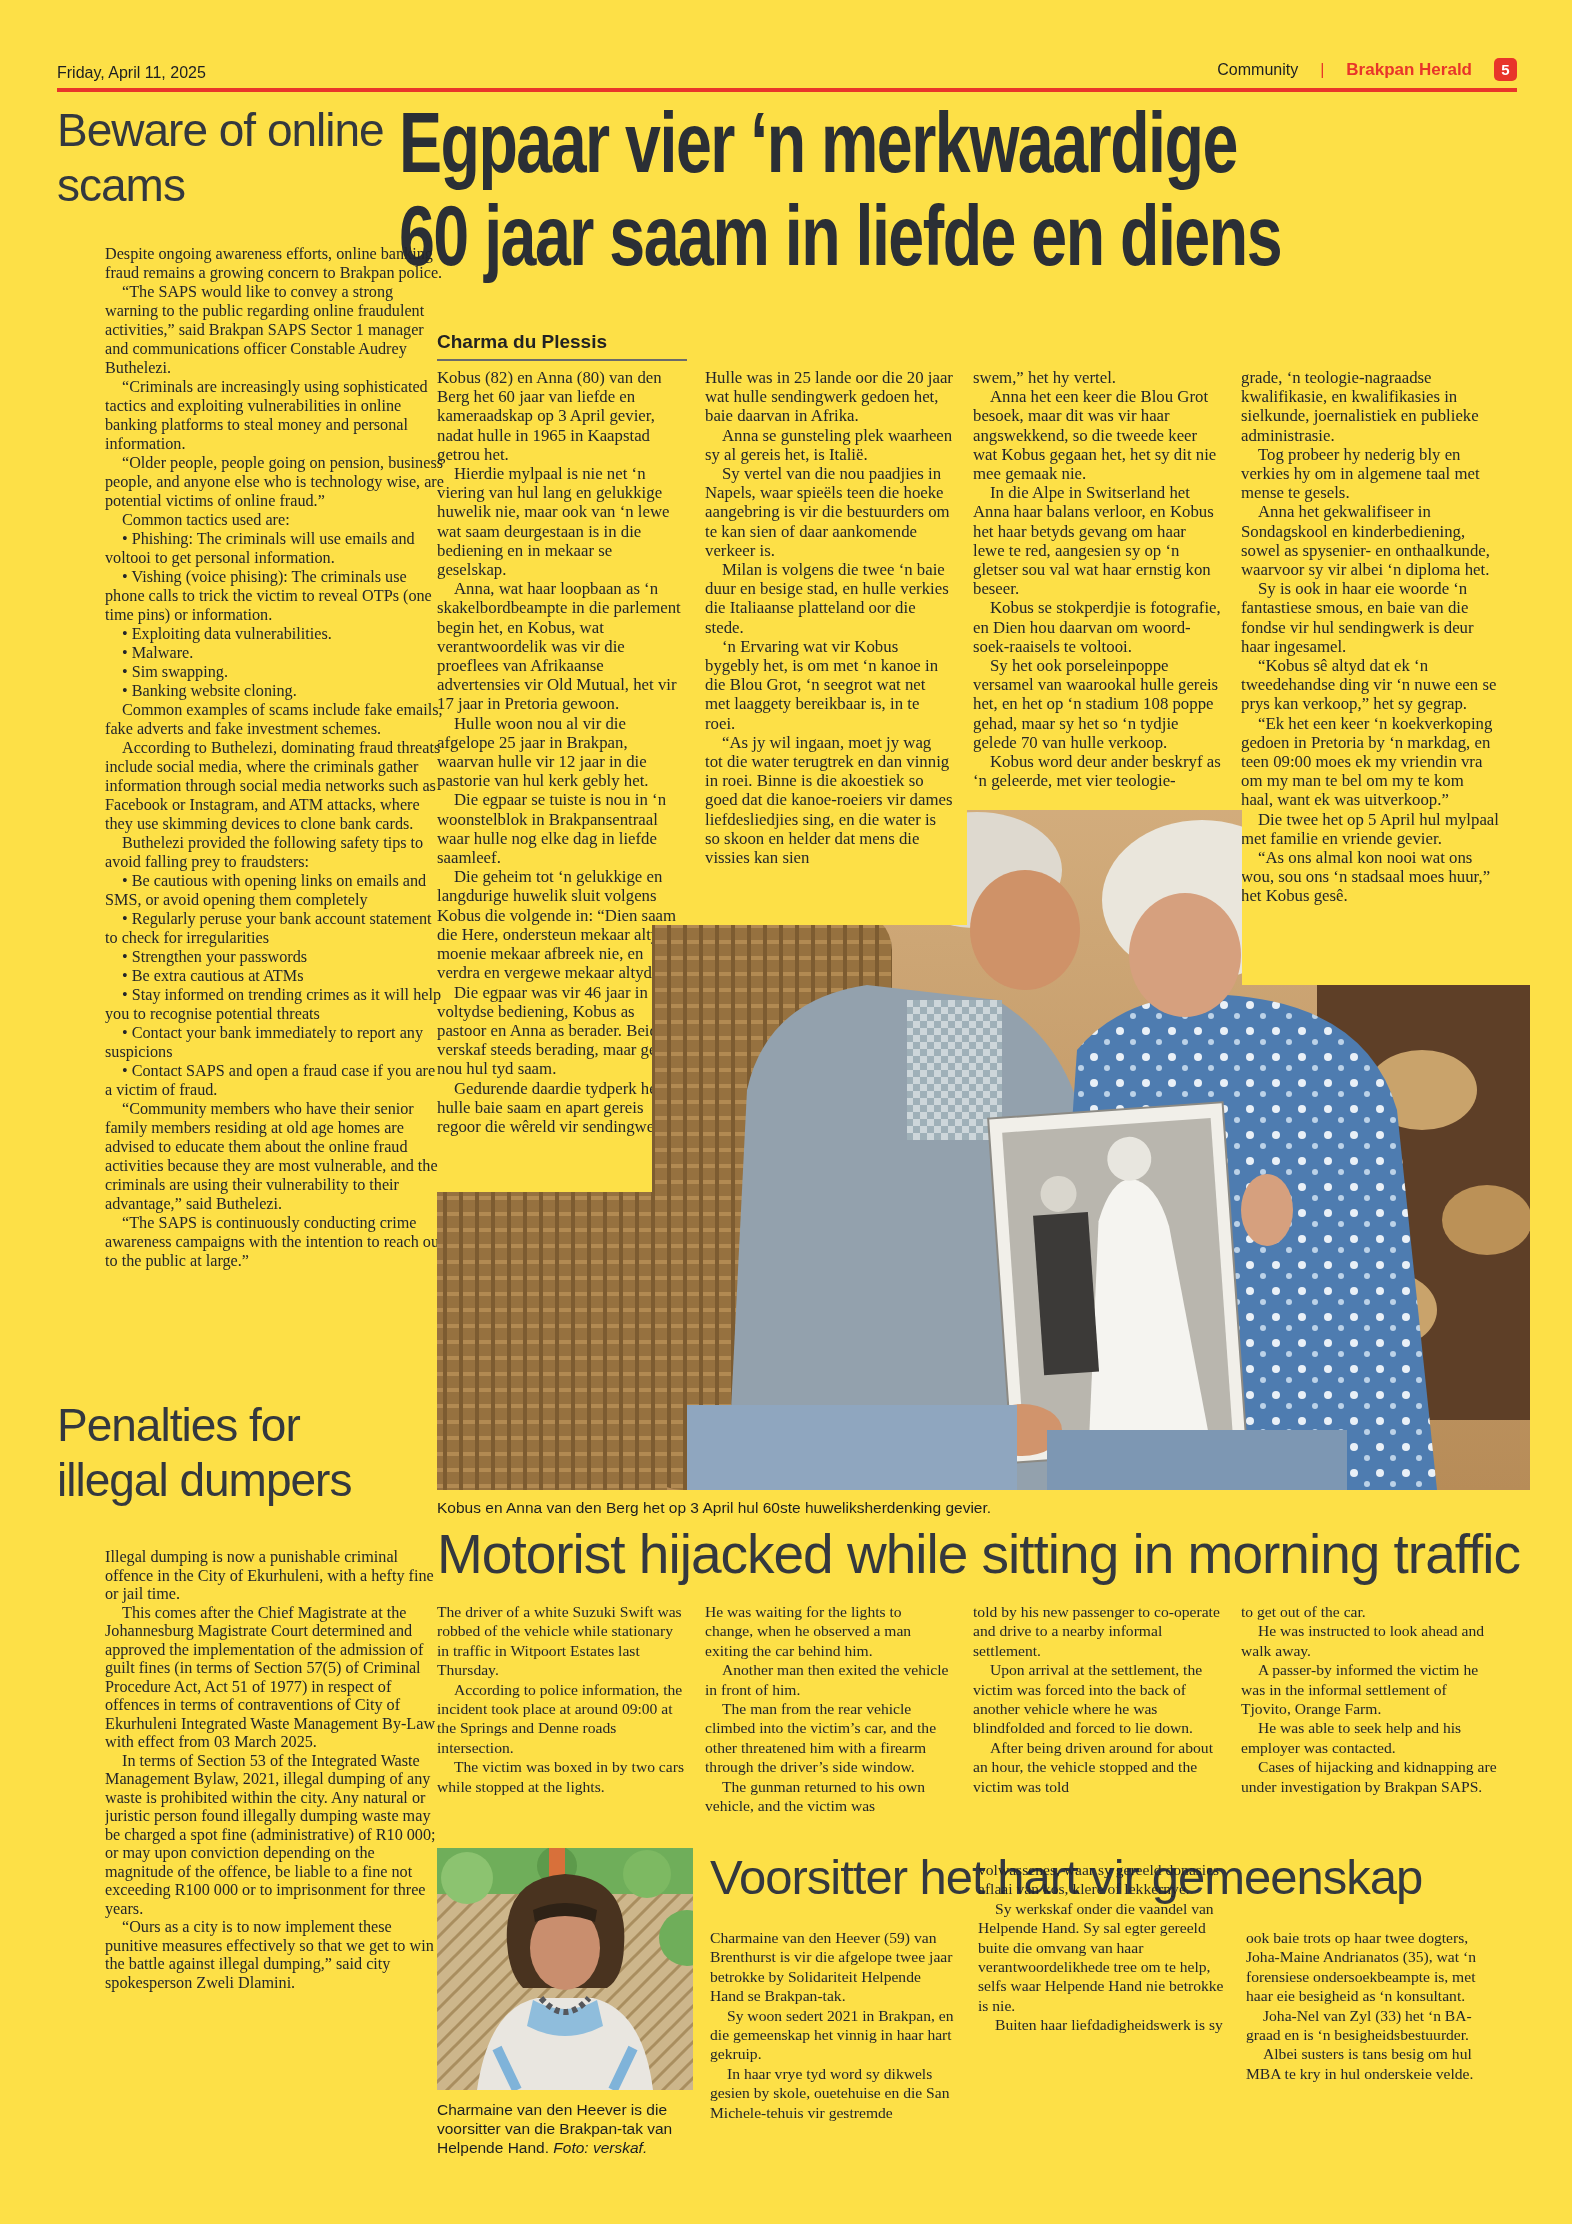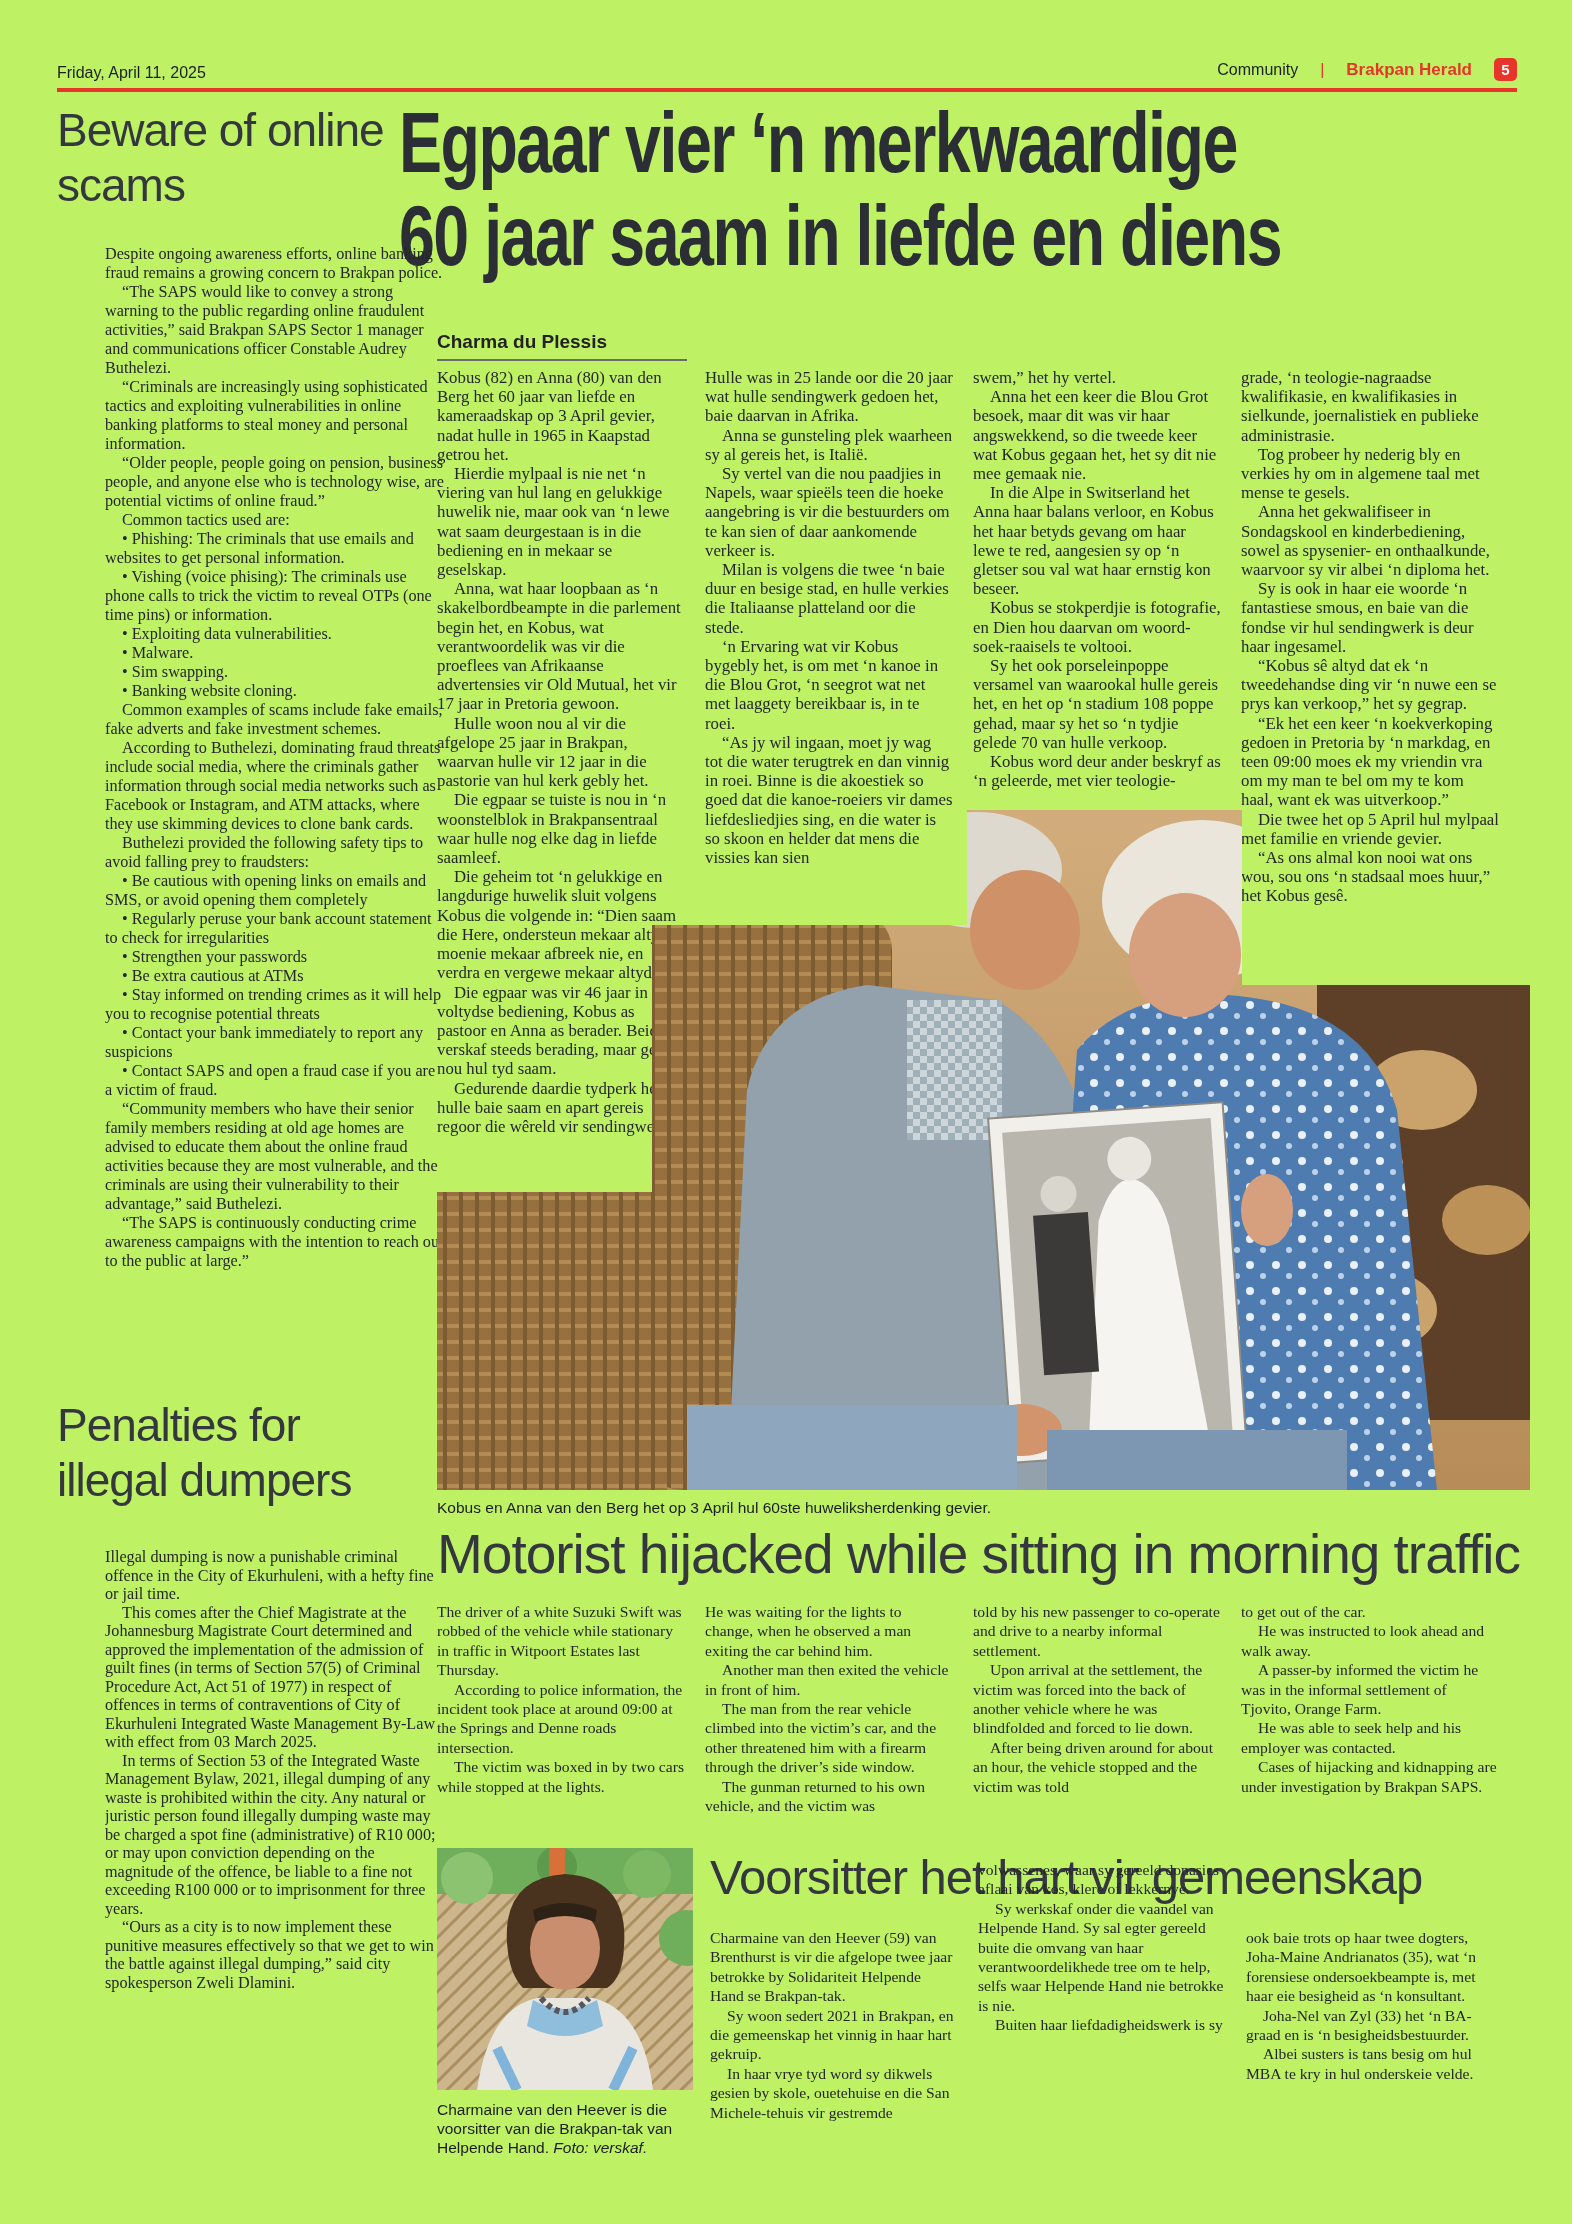--- a/index.html
+++ b/index.html
@@ -1,16 +1,16 @@
 <!DOCTYPE html>
 <html><head>
 <meta charset="utf-8">
 <style>
   html,body{margin:0;padding:0;background:#777;}
-  .sheet{position:relative;width:1572px;height:2224px;background:#bef264;
+  .sheet{position:relative;width:1572px;height:2224px;background:#fde047;
          font-family:"Liberation Serif",serif;color:#24262a;overflow:hidden;}
   .abs{position:absolute;}
   
   .hdr-date{font-family:"Liberation Sans",sans-serif;font-size:16px;color:#1c1e22;}
   .hdr-right{font-family:"Liberation Sans",sans-serif;font-size:16px;color:#1c1e22;
              display:flex;align-items:center;gap:22px;}
   .hdr-section{font-weight:400;}
   .hdr-sep{color:#e8352a;font-weight:400;}
   .hdr-brand{color:#e8352a;font-weight:700;font-size:17px;}
   .hdr-pagebox{background:#e8352a;color:#fff;font-weight:700;font-size:15px;
@@ -54,21 +54,21 @@
   </div>
   <div class="abs rule-red" style="left:57px;top:88px;width:1460px;"></div>
 
   <div class="abs h-light" style="left:57px;top:103px;width:345px;font-size:46px;line-height:55px;">Beware of online scams</div>
   <div class="col body-en" style="left:57px;top:245px;width:340px;height:1148px;">
       <p>Despite ongoing awareness efforts, online banking fraud remains a growing concern to Brakpan police.</p>
       <p>“The SAPS would like to convey a strong warning to the public regarding online fraudulent activities,” said Brakpan SAPS Sector 1 manager and communications officer Constable Audrey Buthelezi.</p>
       <p>“Criminals are increasingly using sophisticated tactics and exploiting vulnerabilities in online banking platforms to steal money and personal information.</p>
       <p>“Older people, people going on pension, business people, and anyone else who is technology wise, are potential victims of online fraud.”</p>
       <p>Common tactics used are:</p>
-      <p>• Phishing: The criminals that use emails and websites to get personal information.</p>
+      <p>• Phishing: The criminals will use emails and voltooi to get personal information.</p>
       <p>• Vishing (voice phising): The criminals use phone calls to trick the victim to reveal OTPs (one time pins) or information.</p>
       <p>• Exploiting data vulnerabilities.</p>
       <p>• Malware.</p>
       <p>• Sim swapping.</p>
       <p>• Banking website cloning.</p>
       <p>Common examples of scams include fake emails, fake adverts and fake investment schemes.</p>
       <p>According to Buthelezi, dominating fraud threats include social media, where the criminals gather information through social media networks such as Facebook or Instagram, and ATM attacks, where they use skimming devices to clone bank cards.</p>
       <p>Buthelezi provided the following safety tips to avoid falling prey to fraudsters:</p>
       <p>• Be cautious with opening links on emails and SMS, or avoid opening them completely</p>
       <p>• Regularly peruse your bank account statement to check for irregularities</p>

